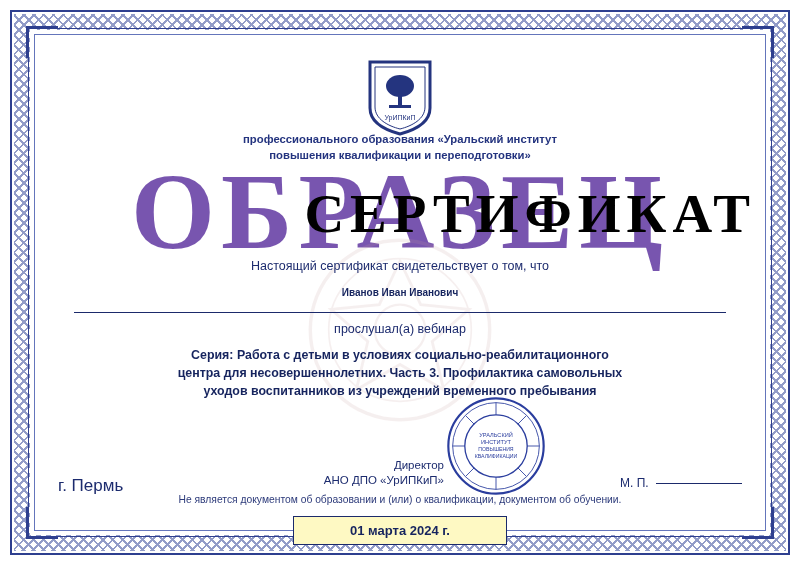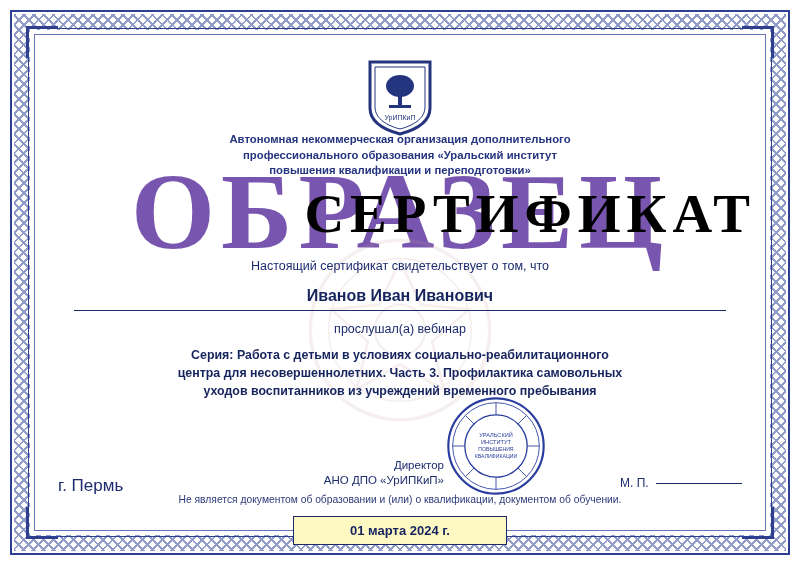--- a/index.html
+++ b/index.html
@@ -142,24 +142,24 @@
     text-align: center;
     font-size: 12.5px;
     color: #1c2b6e;
   }
 
   .recipient {
     position: absolute;
     left: 30px; right: 30px;
     top: 243px;
     text-align: center;
-    font-size: 16px;
+    font-size: 10px;
     font-weight: bold;
     color: #16245e;
-    padding-bottom: 5px;
+    padding-bottom: 14px;
     border-bottom: 1px solid #1b2a6b;
   }
 
   .action {
     position: absolute;
     left: 0; right: 0;
     top: 278px;
     text-align: center;
     font-size: 12.5px;
     color: #1c2b6e;
@@ -277,21 +277,20 @@
       <path d="M10 9 H60 V49 C60 61 47 68 35 71 C23 68 10 61 10 49 Z" fill="#ffffff" stroke="#24347f" stroke-width="1"></path>
       <g fill="#24347f">
         <ellipse cx="35" cy="28" rx="14" ry="11"></ellipse>
         <rect x="33" y="30" width="4" height="18"></rect>
         <rect x="24" y="47" width="22" height="3"></rect>
       </g>
       <text x="35" y="62" font-size="7" font-family="Liberation Sans, sans-serif" fill="#24347f" text-anchor="middle">УрИПКиП</text>
     </svg>
 
     <div class="org-lines">
-      <div>Автономная некоммерческая организация дополнительного</div>
       <div>профессионального образования «Уральский институт</div>
       <div>повышения квалификации и переподготовки»</div>
     </div>
 
     <div class="title">СЕРТИФИКАТ</div>
 
     <div class="subtitle">Настоящий сертификат свидетельствует о том, что</div>
 
     <div class="recipient">Иванов Иван Иванович</div>
 

